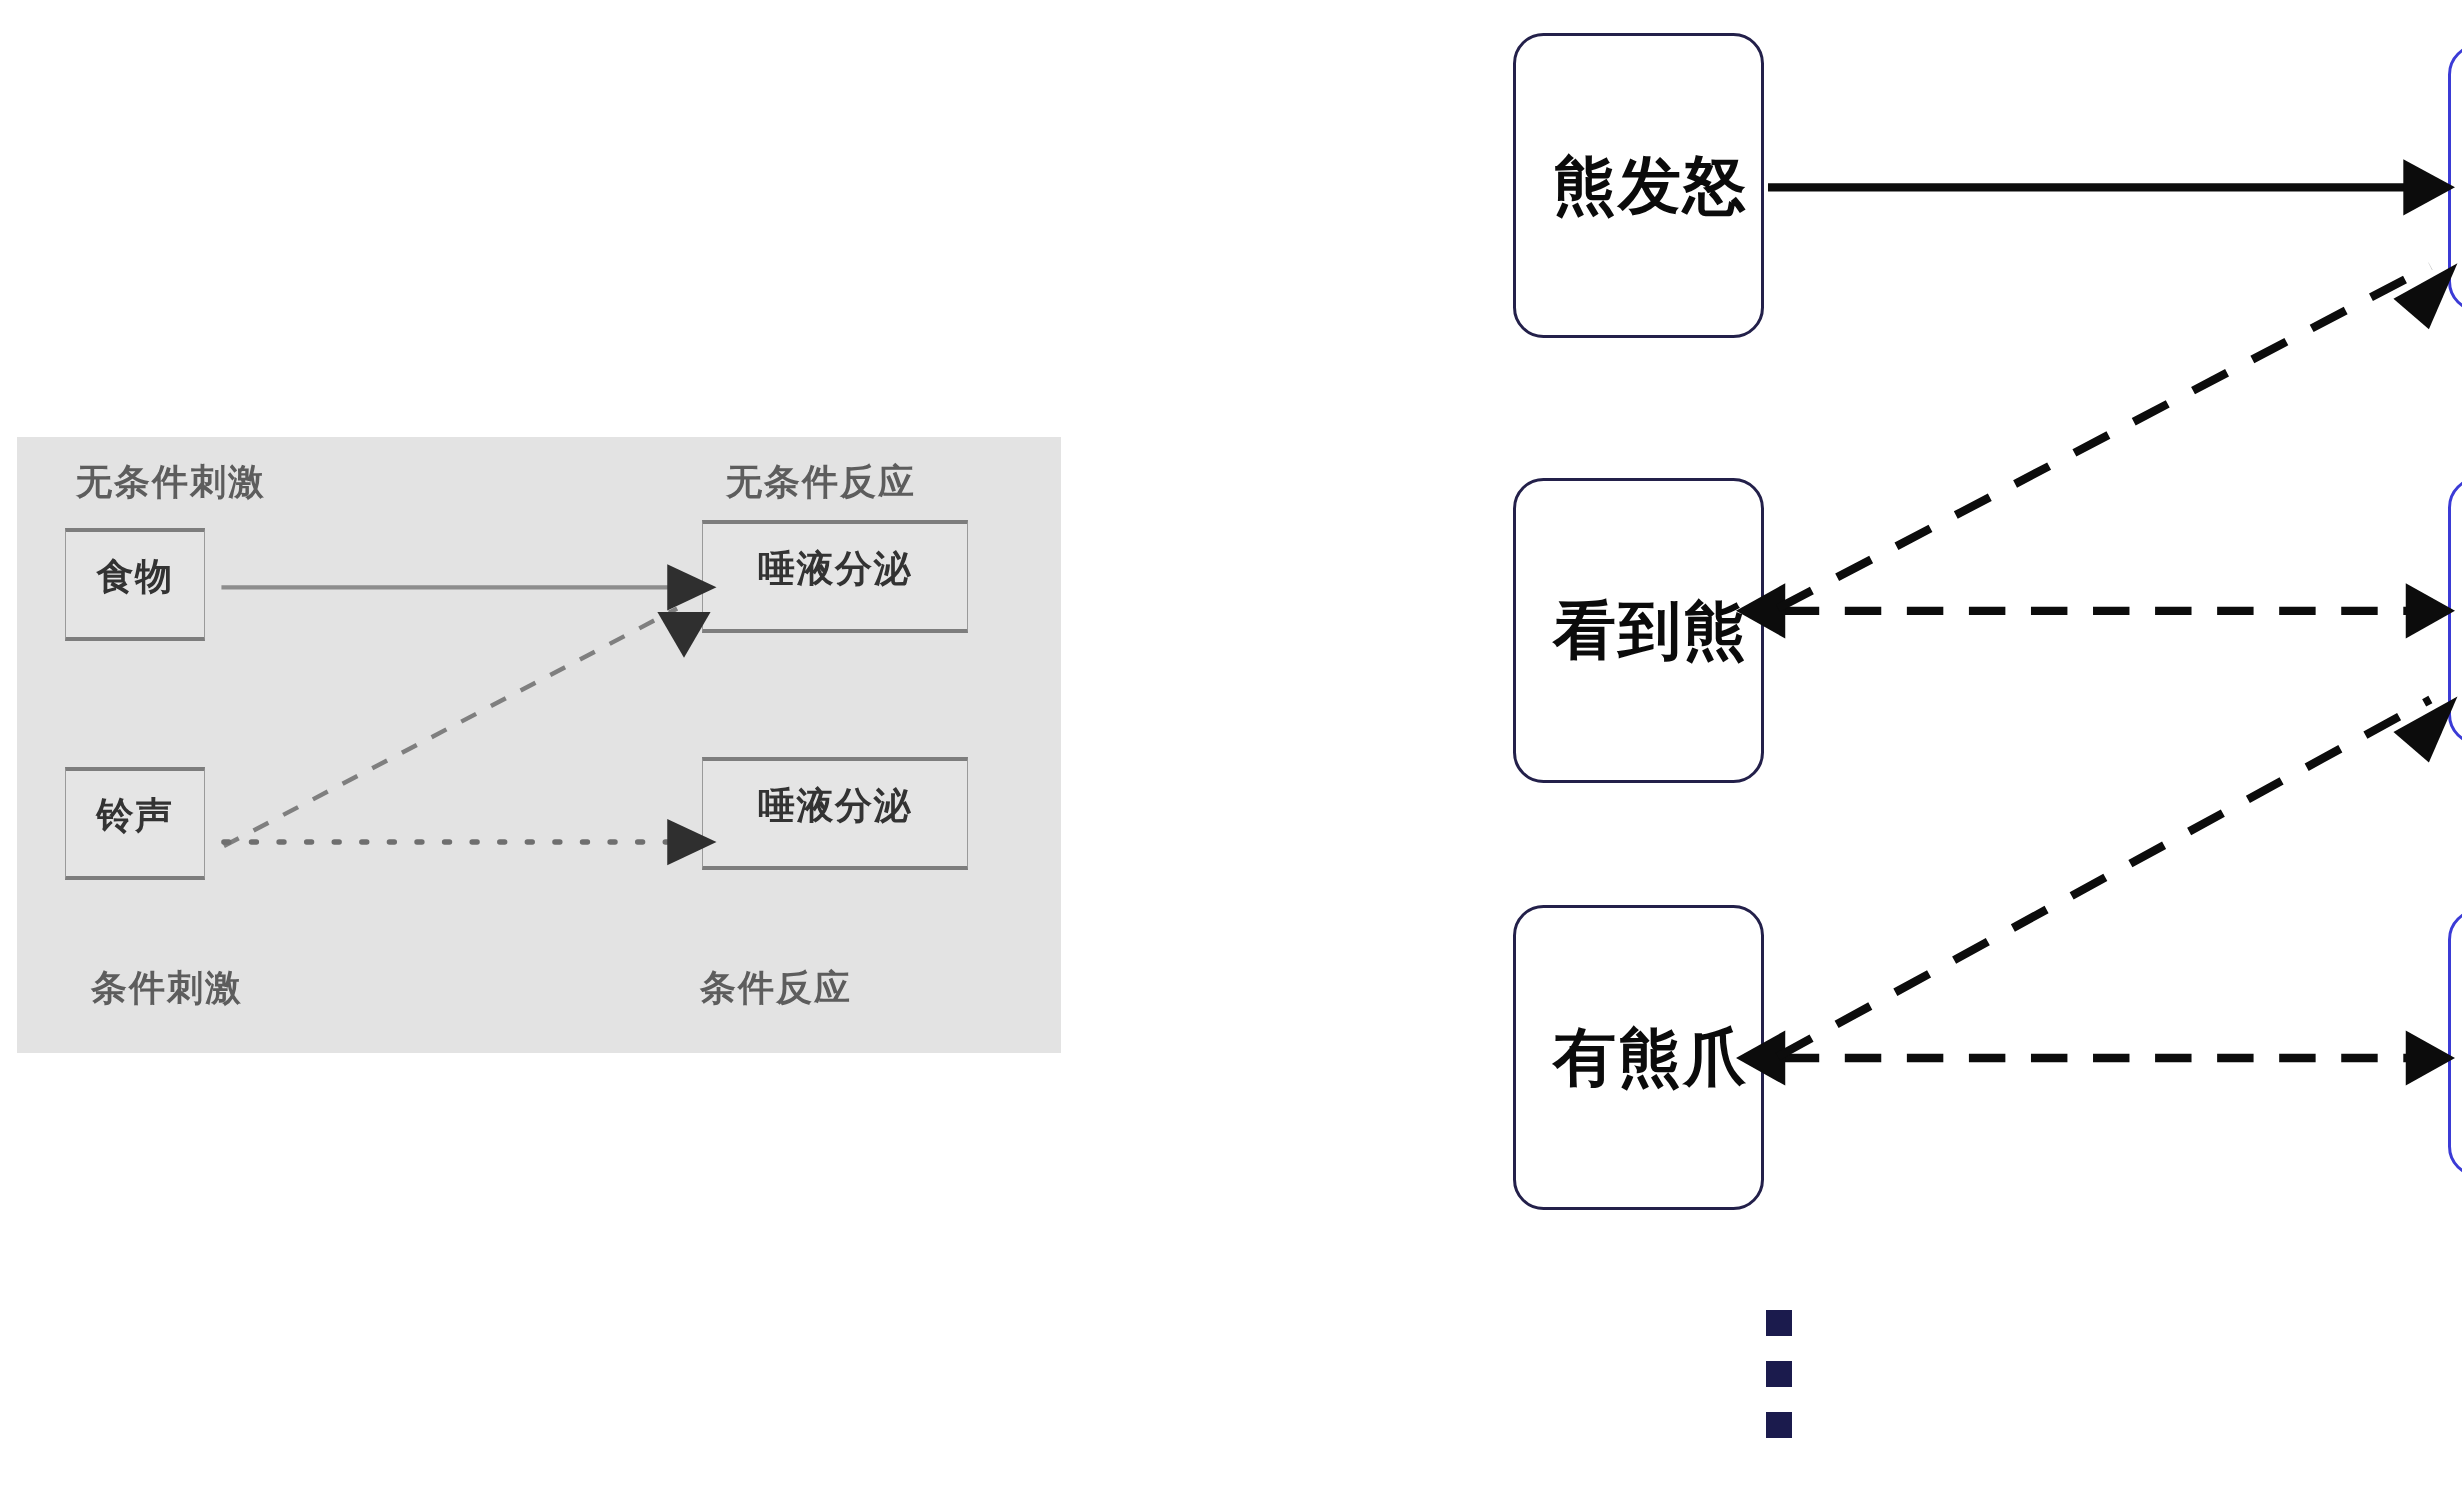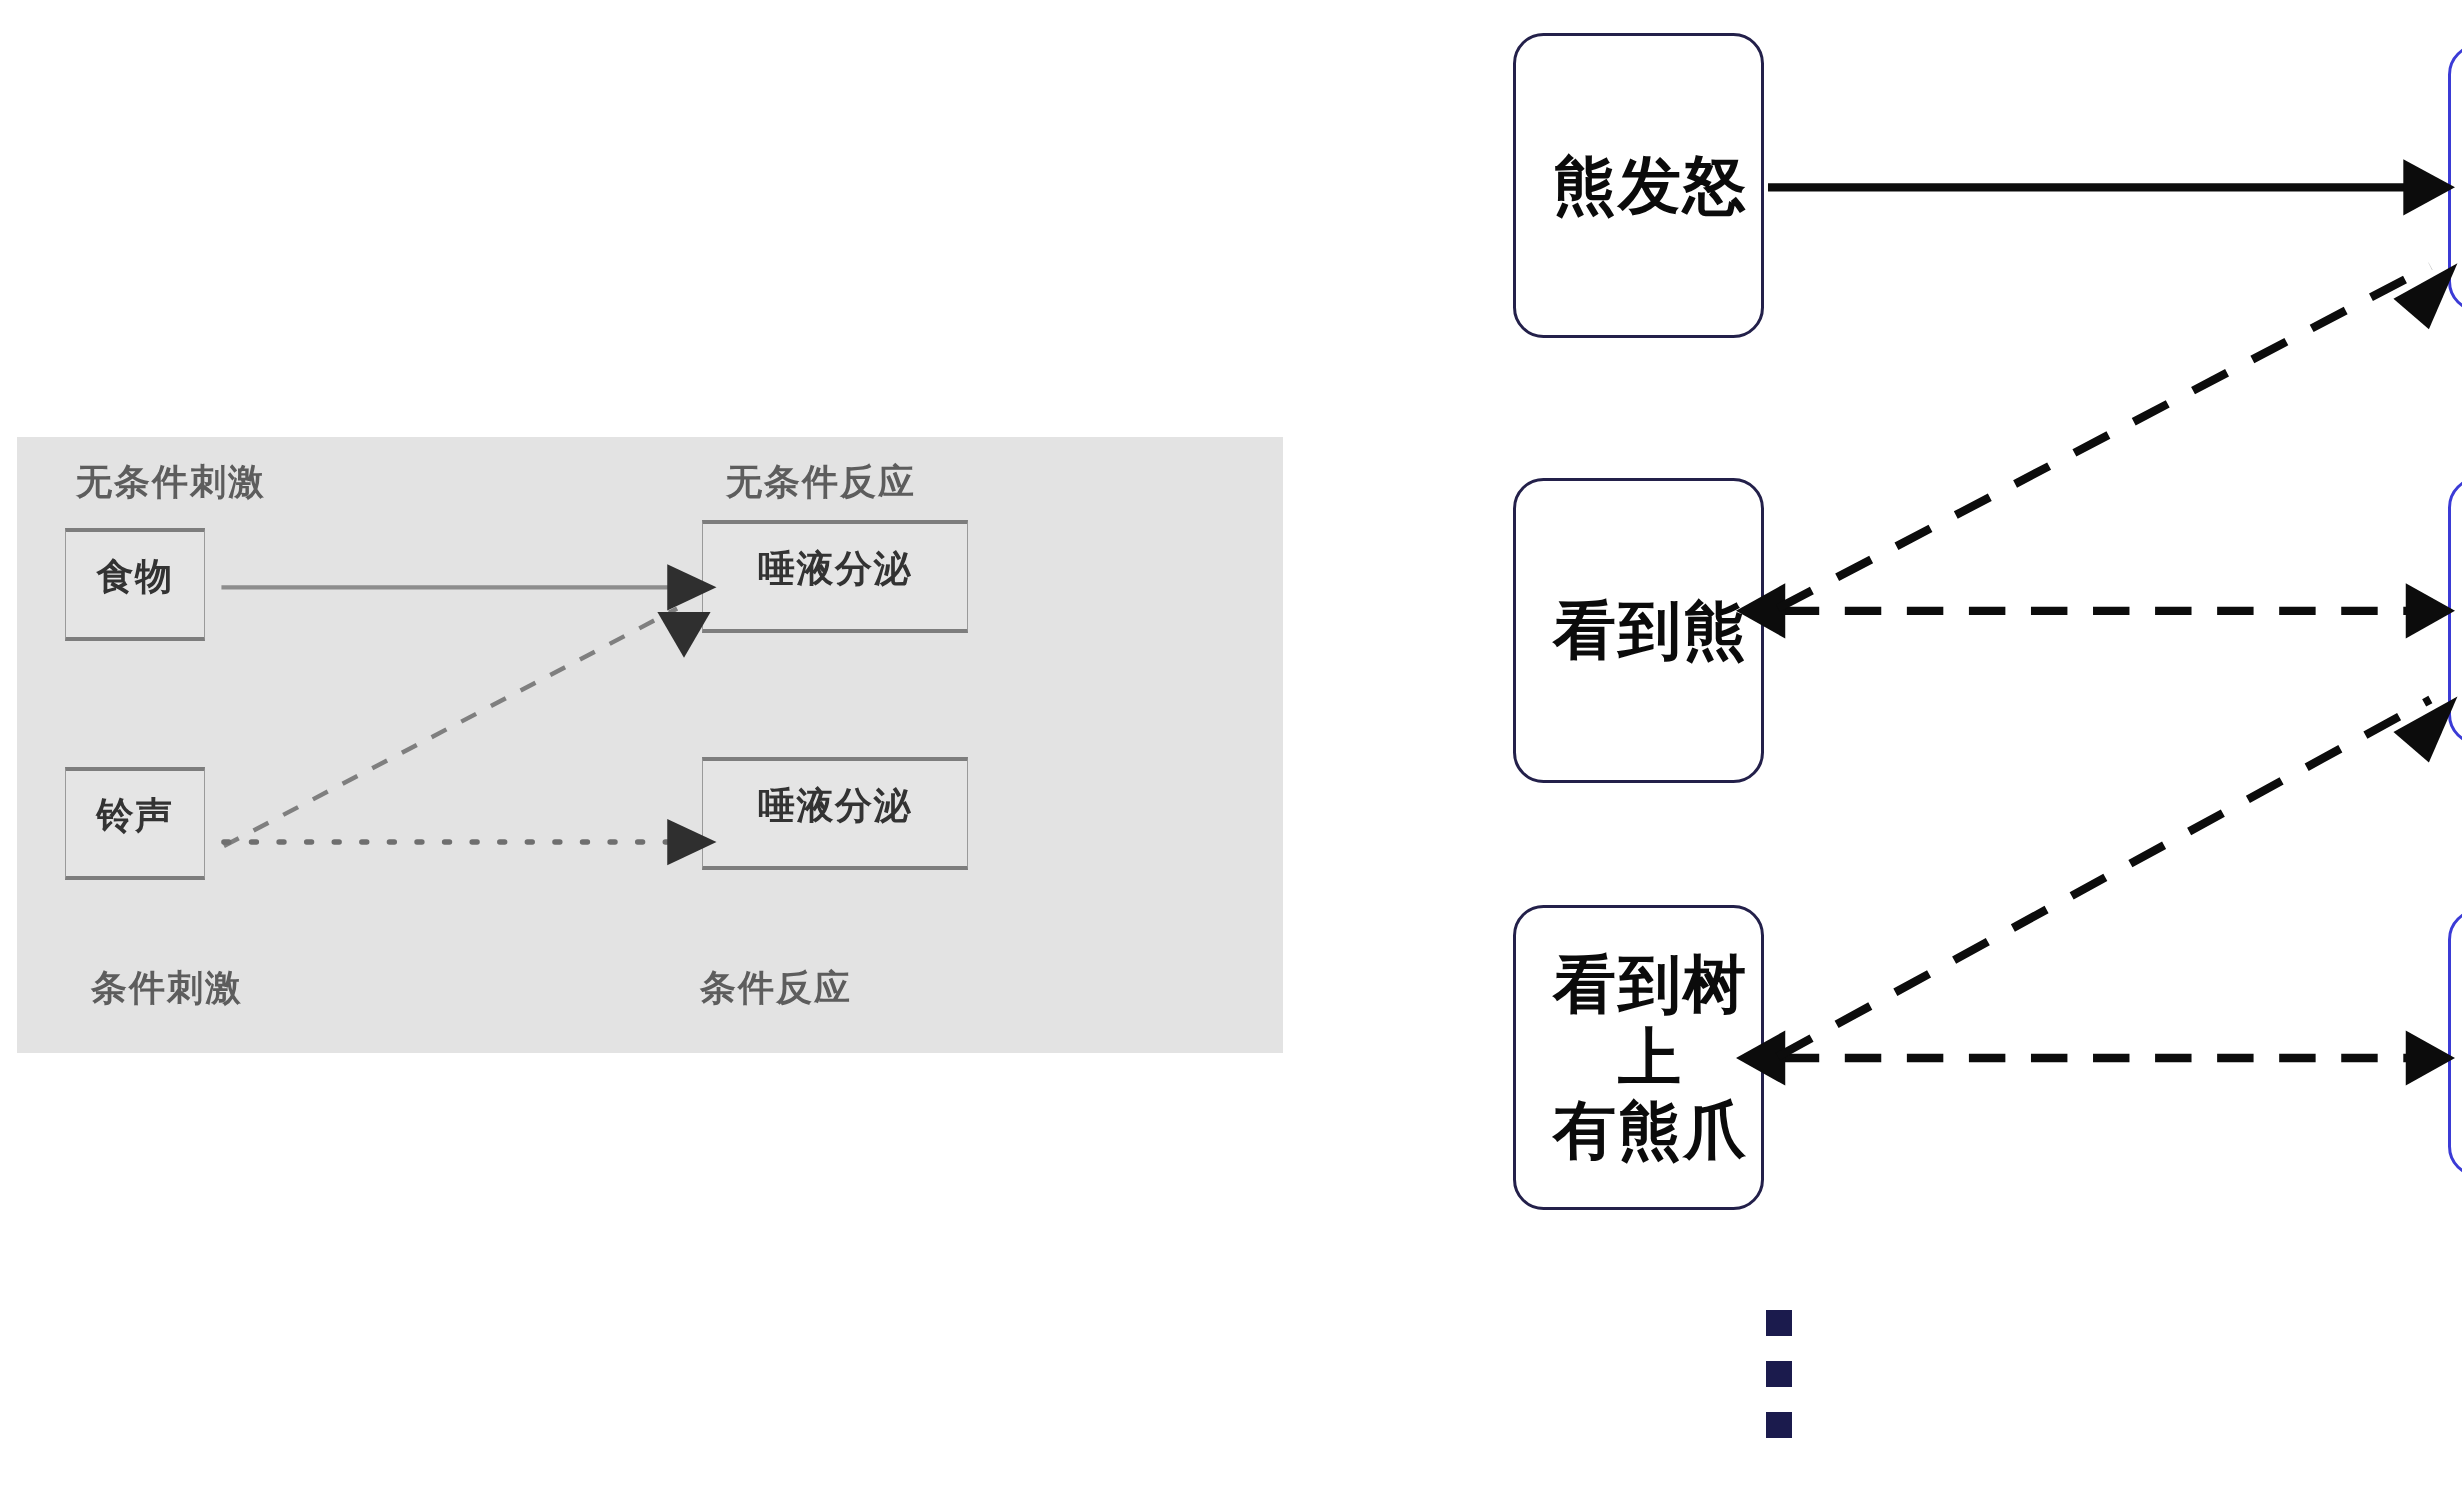--- a/index.html
+++ b/index.html
@@ -5,21 +5,21 @@
 <style>
   html,body{margin:0;padding:0;background:#ffffff;}
   body{
     font-family:"Liberation Sans","DejaVu Sans",sans-serif;
     width:3306px;height:1498px;position:relative;overflow:hidden;
   }
   #stage{position:absolute;left:0;top:0;width:3306px;height:1498px;background:#fff;}
 
   
   .cc-panel{
-    position:absolute;left:17px;top:437px;width:1266px;height:616px;
+    position:absolute;left:17px;top:437px;width:1044px;height:616px;
     background:#e3e3e3;
   }
   .cc-label{
     position:absolute;color:#5d5d5d;font-weight:bold;
     font-size:36px;letter-spacing:2px;white-space:nowrap;
   }
   .cc-lbl-ucs{left:59px;top:20.7px;}
   .cc-lbl-ucr{left:709px;top:20.7px;}
   .cc-lbl-cs {left:74px;top:527px;}
   .cc-lbl-cr {left:683px;top:527px;}
@@ -126,21 +126,20 @@
 
   <div class="rl-box state row2-l">
     <div class="cn">看到熊</div>
   </div>
   <div class="rl-box value row2-r">
     
   </div>
 
   <div class="rl-box state row3-l">
     <div class="cn">
-      <div>看到树上</div>
       <div>有熊爪</div>
     </div>
   </div>
   <div class="rl-box value row3-r">
     
   </div>
 
   <svg class="rl-svg" viewBox="0 0 6713 3041">
     <defs>
       <linearGradient id="loopTop" x1="0" y1="0" x2="0" y2="1">

